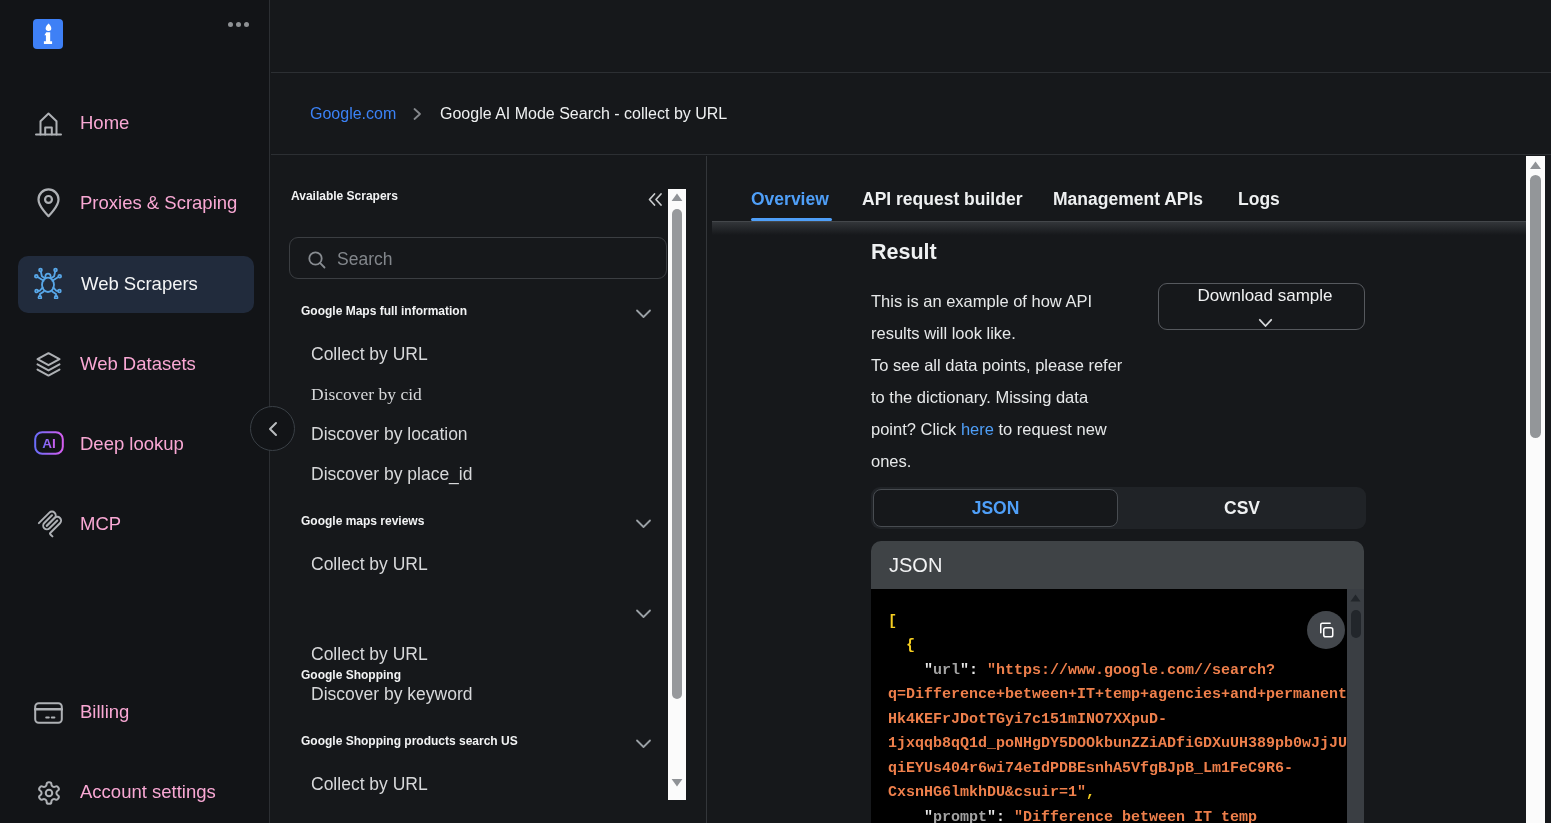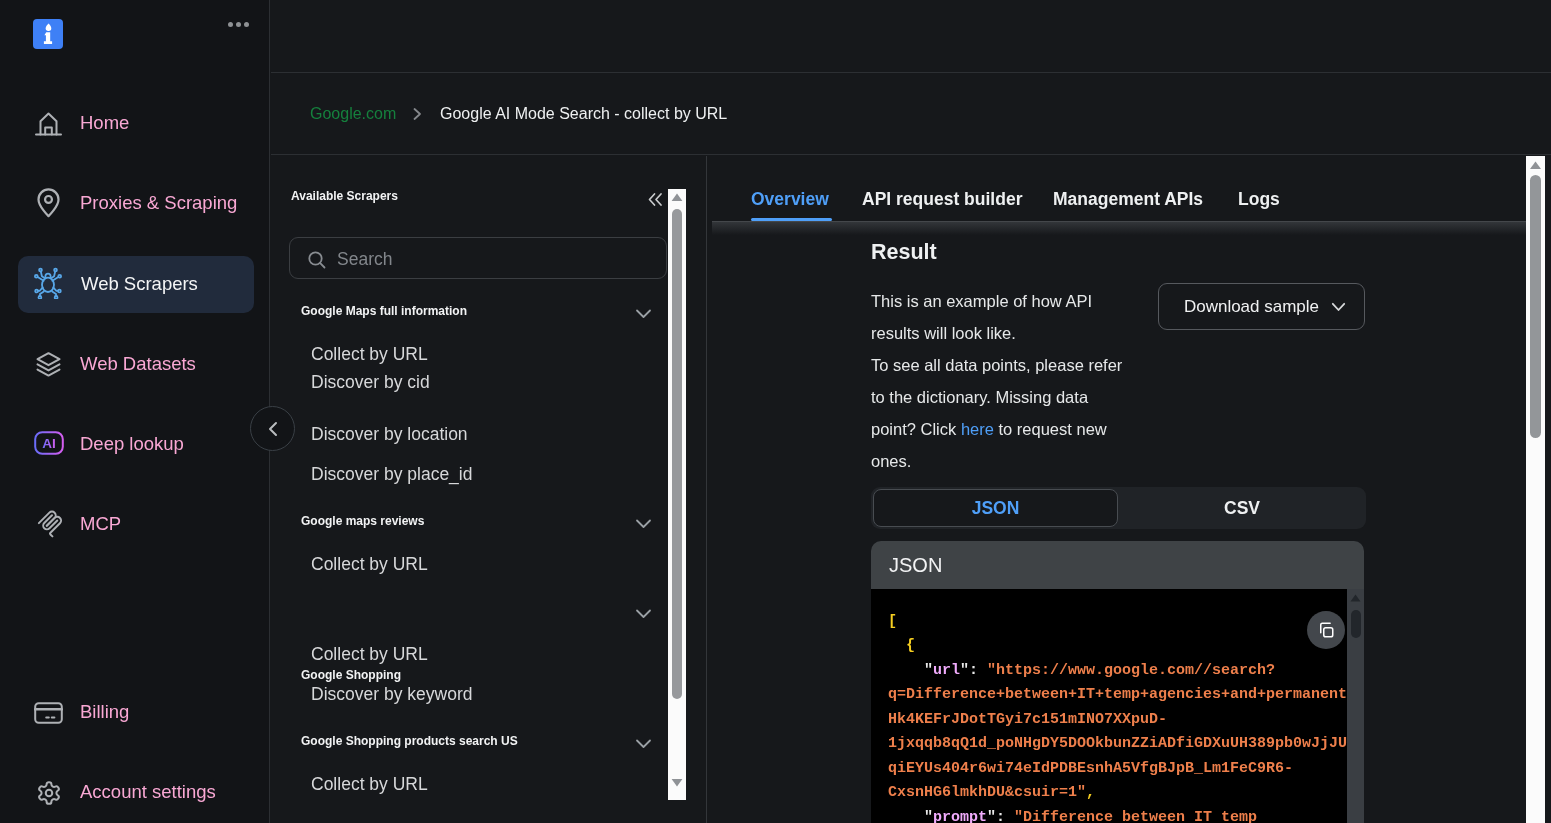--- a/index.html
+++ b/index.html
@@ -5,21 +5,21 @@
   * { margin:0; padding:0; box-sizing:border-box; }
   html,body { width:1551px; height:823px; overflow:hidden; background:#16181b;
     font-family:"Liberation Sans", sans-serif; }
   #root { position:relative; width:1551px; height:823px; background:#16181b; }
   .abs { position:absolute; }
   .navtxt { font-size:18.5px; color:#f9a8d4; white-space:nowrap; }
   .hdr { font-size:12px; font-weight:bold; color:#f2f3f4; white-space:nowrap; }
   .sub { font-size:17.5px; color:#d7d8da; white-space:nowrap; }
   .tab { font-size:17.5px; font-weight:bold; color:#eef0f1; white-space:nowrap; }
   #code .y { color:#f5ce21; }
-  #code .p { color:#f0abfc; }
+  #code .p { color:#a3a3a3; }
   #code .q { color:#e8e8e8; }
   #code .o { color:#ee7f4b; }
 </style>
 </head>
 <body>
 <div id="root">
 
   <div class="abs" id="sidebar" style="left:0;top:0;width:270px;height:823px;background:#121417;border-right:1px solid #2c2f33;">
     <div class="abs" style="left:33px;top:19px;width:30px;height:30px;background:#3e80f6;border-radius:4px;overflow:hidden;">
       <svg width="30" height="30" viewBox="0 0 30 30">
@@ -125,21 +125,21 @@
   </div>
 
   <div class="abs" style="left:250px;top:406px;width:45px;height:45px;border-radius:50%;background:#121417;border:1px solid #3a4046;display:flex;align-items:center;justify-content:center;">
     <svg width="12" height="16" viewBox="0 0 12 16">
         <polyline points="9,2 3,8 9,14" fill="none" stroke="#b9bcbf" stroke-width="2" stroke-linecap="round" stroke-linejoin="round"></polyline>
       </svg>
   </div>
 
   <div class="abs" style="left:271px;top:0;width:1280px;height:73px;border-bottom:1px solid #2c2f33;"></div>
   <div class="abs" style="left:271px;top:74px;width:1280px;height:81px;border-bottom:1px solid #2c2f33;"></div>
-  <div class="abs" style="left:310px;top:105px;font-size:16px;color:#15803d;">Google.com</div>
+  <div class="abs" style="left:310px;top:105px;font-size:16px;color:#3b82f6;">Google.com</div>
   <svg class="abs" style="left:411px;top:107px;" width="12" height="14" viewBox="0 0 12 14">
       <polyline points="3.5,2 9,7 3.5,12" fill="none" stroke="#85888c" stroke-width="1.8" stroke-linecap="round" stroke-linejoin="round"></polyline>
     </svg>
   <div class="abs" style="left:440px;top:105px;font-size:16px;color:#eef0f1;">Google AI Mode Search - collect by URL</div>
 
   <div class="abs" id="leftpanel" style="left:271px;top:156px;width:436px;height:667px;border-right:1px solid #33363a;">
     <div class="abs hdr" style="left:20px;top:33px;">Available Scrapers</div>
     <svg class="abs" style="left:376px;top:36px;" width="17" height="15" viewBox="0 0 17 15">
       <g fill="none" stroke="#c9cbcd" stroke-width="1.7" stroke-linecap="round" stroke-linejoin="round">
         <polyline points="7.5,2 2.5,7.5 7.5,13"></polyline>
@@ -154,21 +154,21 @@
         <path d="M13.2 13.2 17.5 17.5"></path>
       </g>
     </svg>
     <div class="abs" style="left:66px;top:93px;font-size:17.5px;color:#82868b;">Search</div>
 
     <div class="abs hdr" style="left:30px;top:148px;">Google Maps full information</div>
     <svg class="abs chev" style="left:364px;top:153px;" width="17" height="10" viewBox="0 0 17 10">
         <polyline points="2,1.5 8.5,8 15,1.5" fill="none" stroke="#9aa0a5" stroke-width="1.8" stroke-linecap="round" stroke-linejoin="round"></polyline>
       </svg>
     <div class="abs sub" style="left:40px;top:188px;">Collect by URL</div>
-    <div class="abs sub" style="left:40px;top:216px;">Discover by cid</div>
+    <div class="abs sub" style="left:40px;top:228px;font-family:Liberation Serif, serif;">Discover by cid</div>
     <div class="abs sub" style="left:40px;top:268px;">Discover by location</div>
     <div class="abs sub" style="left:40px;top:308px;">Discover by place_id</div>
 
     <div class="abs hdr" style="left:30px;top:358px;">Google maps reviews</div>
     <svg class="abs chev" style="left:364px;top:363px;" width="17" height="10" viewBox="0 0 17 10">
         <polyline points="2,1.5 8.5,8 15,1.5" fill="none" stroke="#9aa0a5" stroke-width="1.8" stroke-linecap="round" stroke-linejoin="round"></polyline>
       </svg>
     <div class="abs sub" style="left:40px;top:398px;">Collect by URL</div>
 
     <div class="abs hdr" style="left:30px;top:468px;margin-top:44px;">Google Shopping</div>
@@ -208,21 +208,21 @@
     <div class="abs" style="left:163px;top:84px;font-size:21.5px;font-weight:bold;color:#eef0f1;">Result</div>
     <div class="abs" style="left:163px;top:129px;font-size:16.5px;line-height:32px;color:#e6e8e9;">
       This is an example of how API<br>
       results will look like.<br>
       To see all data points, please refer<br>
       to the dictionary. Missing data<br>
       point? Click <span style="color:#4f9ff8;">here</span> to request new<br>
       ones.
     </div>
 
-    <div class="abs" style="left:450px;top:127px;width:207px;height:47px;border:1px solid #56595e;border-radius:9px;display:flex;align-items:center;justify-content:center;gap:12px;padding-left:7px;">
+    <div class="abs" style="left:450px;top:127px;width:207px;height:47px;border:1px solid #56595e;border-radius:9px;display:flex;align-items:center;justify-content:center;gap:12px;padding-left:7px;flex-direction:column;">
       <span style="font-size:17px;color:#f0f1f2;">Download sample</span>
       <svg width="15" height="10" viewBox="0 0 15 10">
           <polyline points="1.8,1.8 7.5,8 13.2,1.8" fill="none" stroke="#d6d8da" stroke-width="1.8" stroke-linecap="round" stroke-linejoin="round"></polyline>
         </svg>
     </div>
 
     <div class="abs" style="left:163px;top:331px;width:495px;height:42px;background:#202327;border-radius:9px;">
       <div class="abs" style="left:2px;top:2px;width:245px;height:38px;background:#16181b;border:1px solid #484c51;border-radius:8px;display:flex;align-items:center;justify-content:center;">
         <span style="font-size:17.5px;font-weight:bold;color:#4f9ff8;">JSON</span>
       </div>

